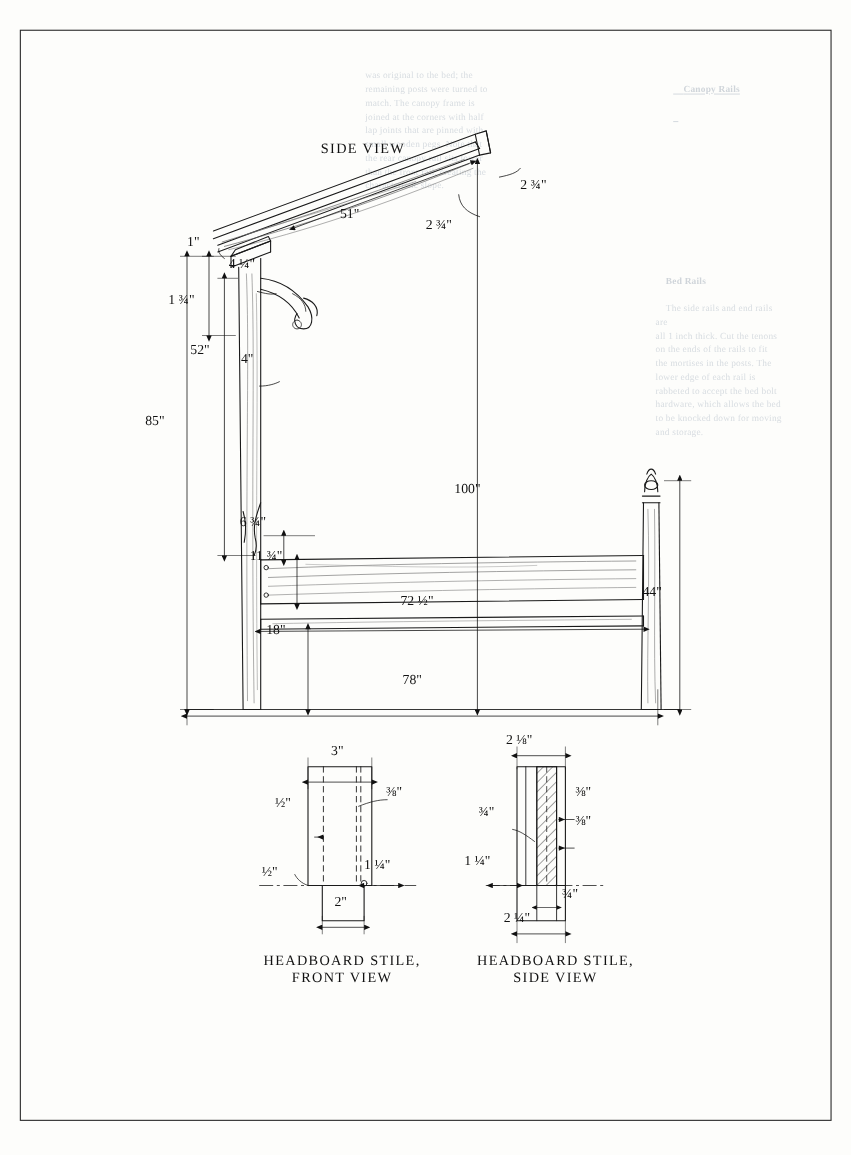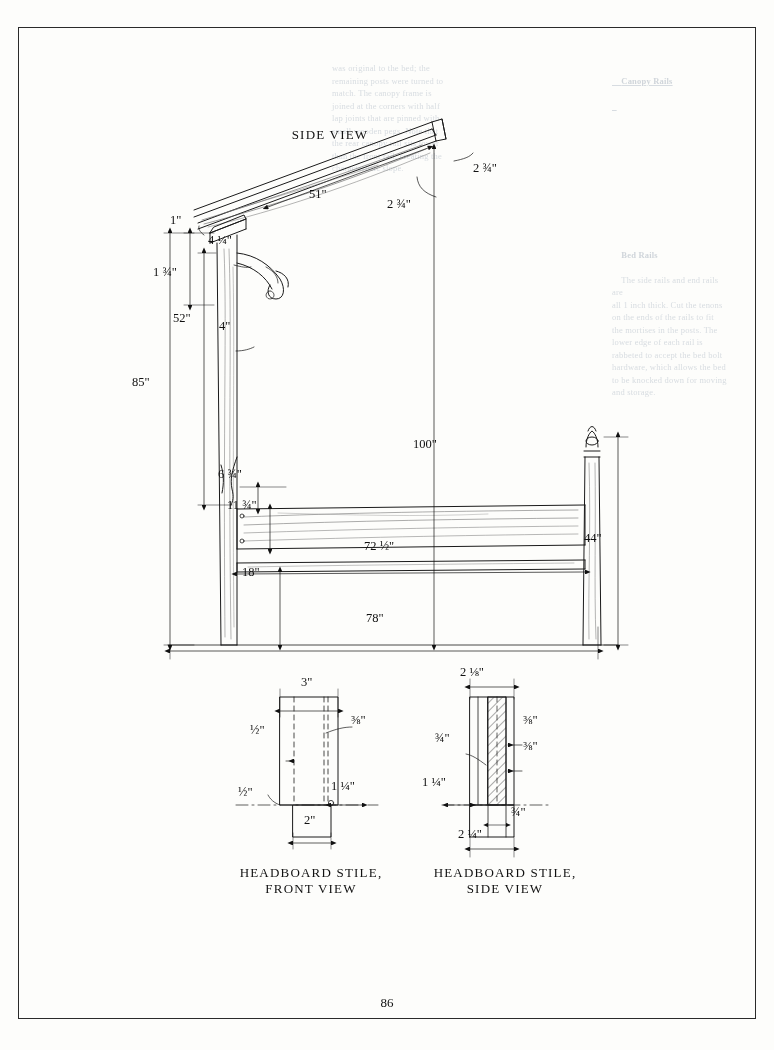--- a/index.html
+++ b/index.html
@@ -40,21 +40,21 @@
     font-size: 8.5px;
     line-height: 12.5px;
     font-family: "Liberation Serif", serif;
     white-space: pre-wrap;
     letter-spacing: .2px;
     user-select: none;
   }
   #ghost-left  { left: 42px;  top: 62px;  width: 88px; }
   #ghost-mid   { left: 300px; top: 62px;  width: 130px; margin-left: 32px; }
   #ghost-right { left: 612px; top: 62px;  width: 118px; text-decoration: underline; }
-  #ghost-right2{ left: 612px; top: 236px; width: 118px; }
+  #ghost-right2{ left: 596px; top: 236px; width: 118px; }
   .ghost-head {
     font-weight: bold;
     color: #aab4bf;
   }
 
   
   #drawing {
     position: absolute;
     left: 18px;
     top: 27px;
@@ -361,14 +361,13 @@
     <div class="dim-label" style="left:404px; top:748px;">1 ¼"</div>
     <div class="dim-label" style="left:493px; top:778px;">¾"</div>
     <div class="dim-label" style="left:440px; top:800px;">2 ¼"</div>
 
     <div class="view-title" style="left:203px; top:838px; width:180px;">HEADBOARD STILE,
 FRONT VIEW</div>
     <div class="view-title" style="left:392px; top:838px; width:190px;">HEADBOARD STILE,
 SIDE VIEW</div>
   </div>
 
-  <div id="page-number">86</div>
 </div>
 
 </body></html>

